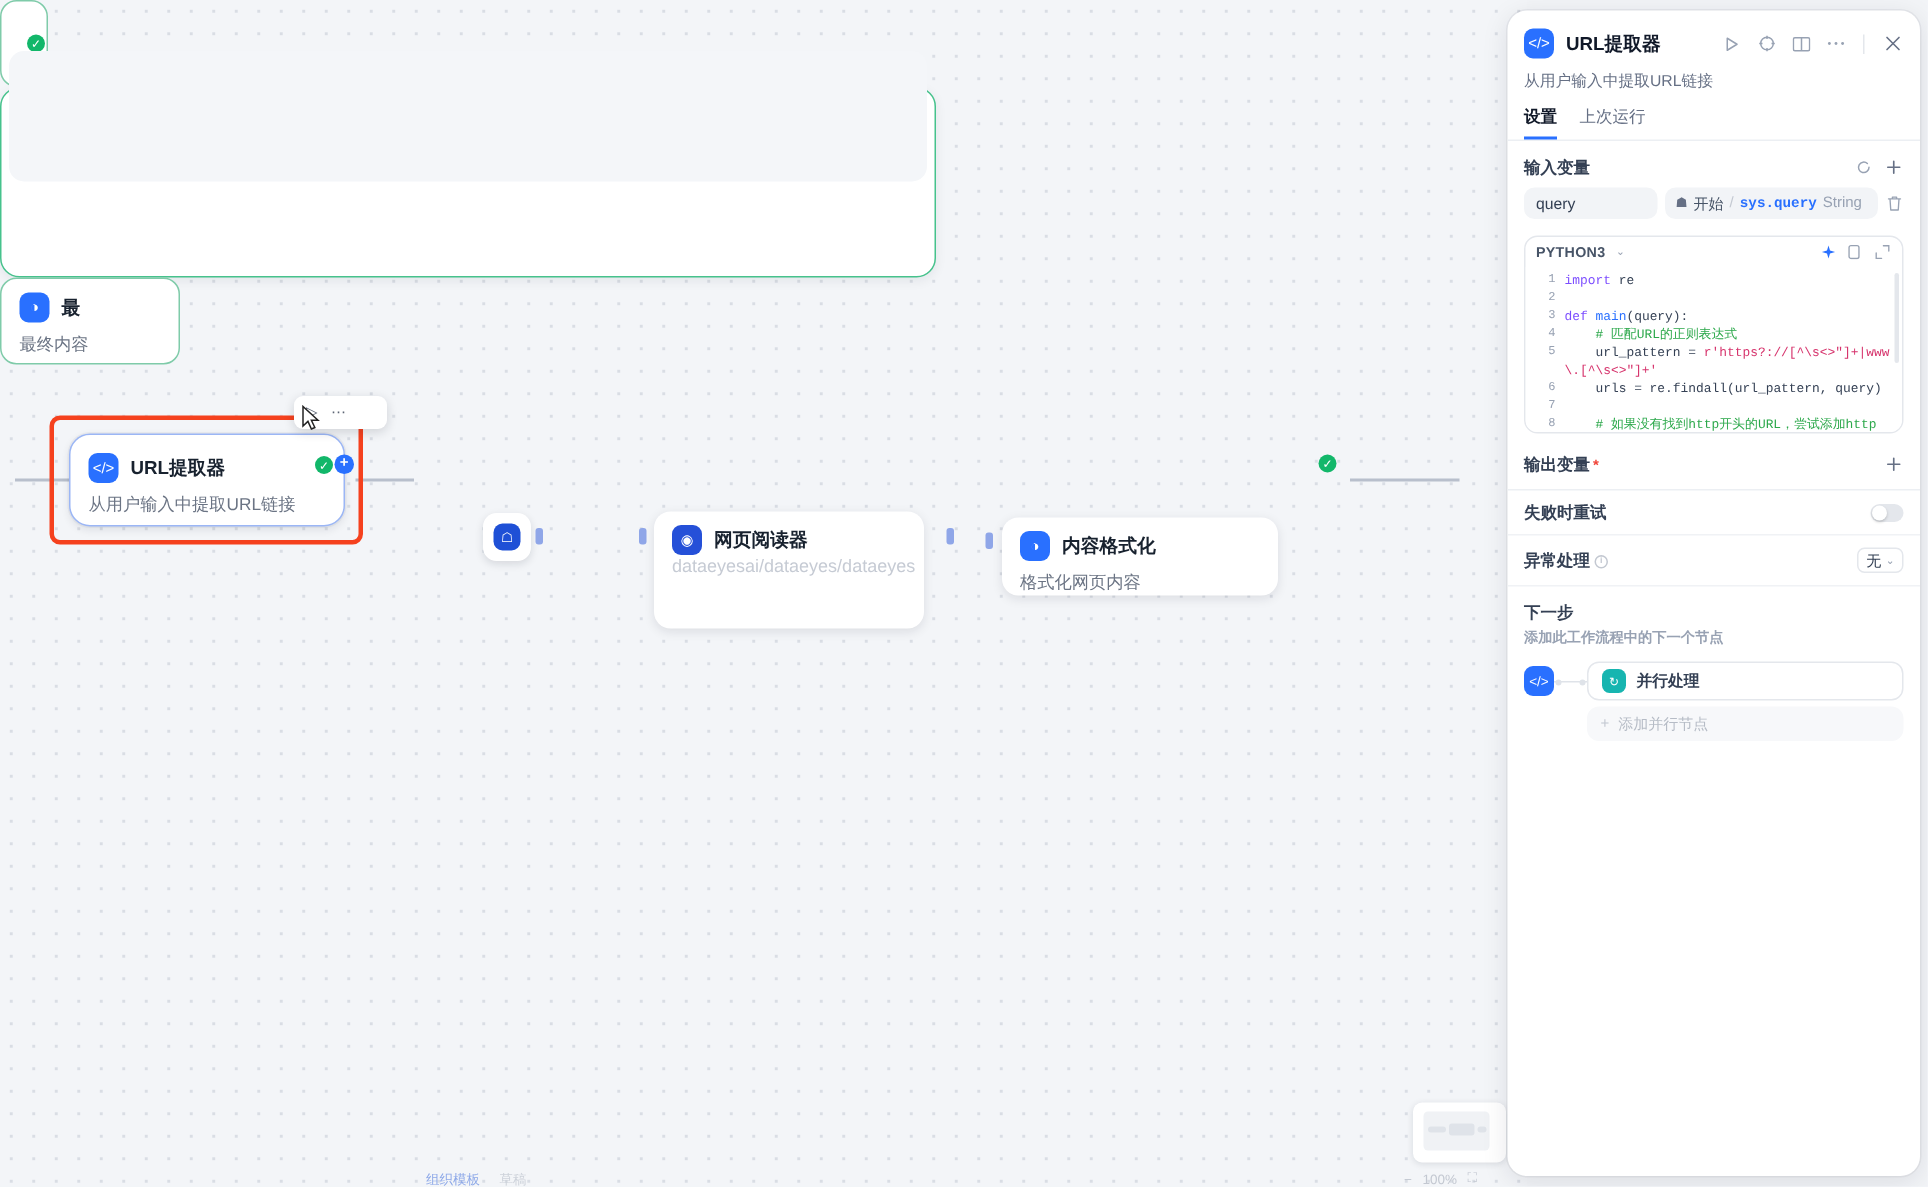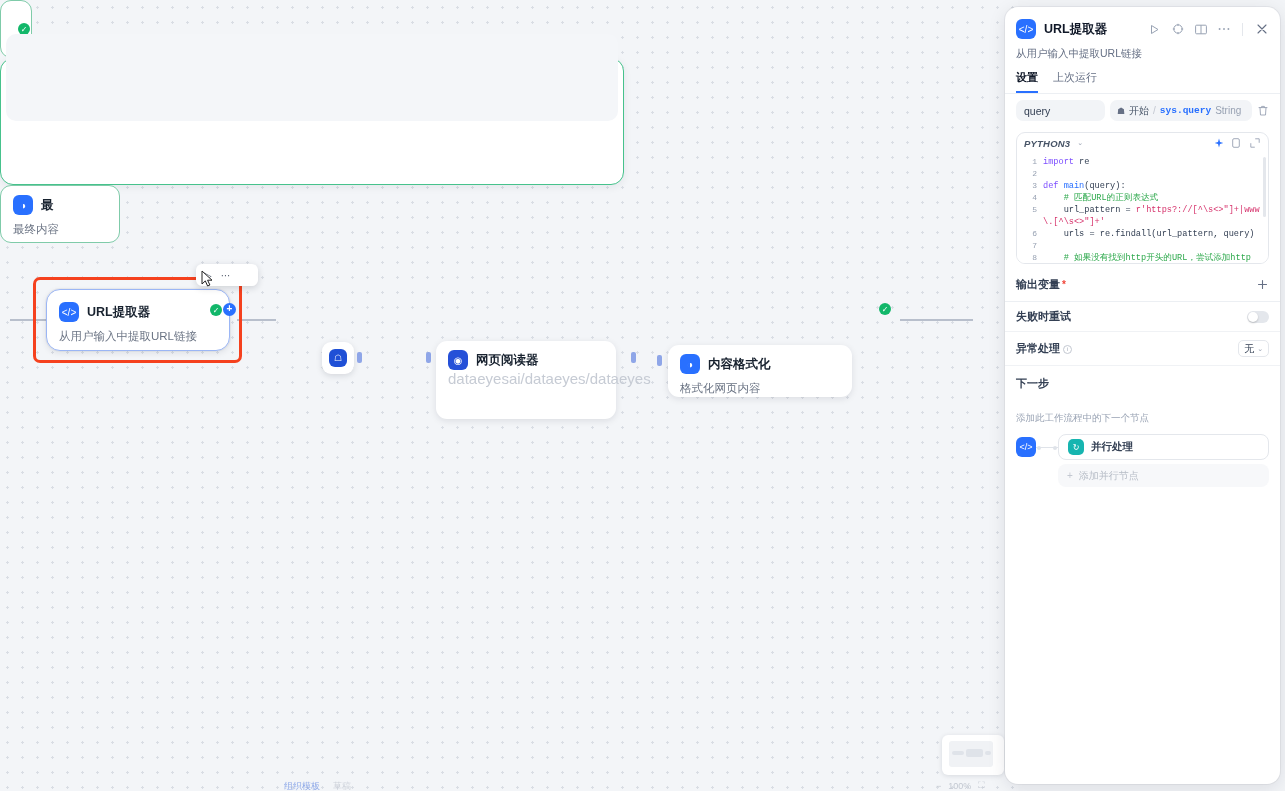--- a/index.html
+++ b/index.html
@@ -54,21 +54,21 @@
     font-size: 12.5px; font-weight: 700; color: #18222f;
     white-space: nowrap;
   }
   .node-desc {
     padding: 7px 12px 13px 12px;
     font-size: 11.5px; color: #6b7484;
     white-space: nowrap;
   }
   .node-path {
     padding: 0 12px 10px 12px;
-    font-size: 15px; color: #c6cbd4;
+    font-size: 12px; color: #c6cbd4;
     white-space: nowrap;
     text-align: center;
   }
 
   
   #node-url {
     left: 46px; top: 289px; width: 184px; height: 62px;
     border: 1.5px solid #9bb6f5;
   }
   #sel-ring {
@@ -263,21 +263,21 @@
   
   #code-wrap {
     margin: 11px 11px 0 11px;
     border:1px solid #e4e7ec; border-radius:9px;
     background:#fff; overflow:hidden;
   }
   #code-head {
     display:flex; align-items:center; height:20px; padding: 0 7px;
     gap:6px;
   }
-  #lang { font-size:9.5px; font-weight:700; color:#475467; letter-spacing:.2px;font-style:italic; }
+  #lang { font-size:9.5px; font-weight:700; color:#475467; letter-spacing:.2px; }
   #lang-caret { font-size:7px; color:#98a2b3; margin-left:1px; }
   #code-head .spacer { flex:1; }
   .code-act { width:12px; height:12px; display:flex; align-items:center; justify-content:center; color:#98a2b3; cursor:pointer; }
   .code-act.blue { color:#2970ff; }
 
   #code-area {
     position:relative;
     height: 110px;
     background:#fff;
     font-family: "Liberation Mono", "DejaVu Sans Mono", monospace;
@@ -325,21 +325,21 @@
   .mini-sel {
     border:1px solid #e4e7ec; border-radius:5px; height:17px;
     display:flex; align-items:center; gap:3px; padding:0 5px;
     font-size:10px; color:#344054; cursor:pointer;
   }
 
   .hr { height:1px; background:#eceff3; margin: 9px 0 0 0; }
 
   #next-sec { padding: 10px 11px 0 11px; }
   #next-title { font-size:11px; font-weight:700; color:#344054; }
-  #next-desc { font-size:9.5px; color:#98a2b3; margin-top:21px; }
+  #next-desc { font-size:9.5px; color:#98a2b3; margin-top:3px;font-weight:bold; }
   #next-row { display:flex; align-items:flex-start; gap:0; margin-top:9px; }
   #next-ico {
     width:20px; height:20px; border-radius:6px; background:#2970ff;
     color:#fff; font-size:9px; flex:none;
     display:flex; align-items:center; justify-content:center; margin-top:3px;
   }
   #next-conn {
     width:22px; height:1px; background:#dfe3e9; margin-top:13px;
     position:relative;
   }
@@ -505,20 +505,33 @@
 
     <div id="p-sub">从用户输入中提取URL链接</div>
 
     <div id="p-tabs">
       <div class="p-tab active">设置</div>
       <div class="p-tab">上次运行</div>
     </div>
 
     <div id="p-body">
 
+      <div class="sec-head">
+        <div class="sec-title">输入变量</div>
+        <div class="sec-act">
+          <svg width="11" height="11" viewBox="0 0 11 11">
+              <path d="M9 5.5a3.5 3.5 0 1 1-1.1-2.5" fill="none" stroke="#98a2b3" stroke-width="1" stroke-linecap="round"></path>
+            </svg>
+        </div>
+        <div class="sec-act">
+          <svg width="11" height="11" viewBox="0 0 11 11">
+              <path d="M5.5 1.5 V9.5 M1.5 5.5 H9.5" stroke="#667085" stroke-width="1.1" stroke-linecap="round"></path>
+            </svg>
+        </div>
+      </div>
 
       <div class="var-row">
         <div class="var-name">query</div>
         <div class="var-val">
           <span class="chip-ico">☗</span>
           <span>开始</span>
           <span class="sep">/</span>
           <span class="mono">sys.query</span>
           <span class="typ">String</span>
         </div>

